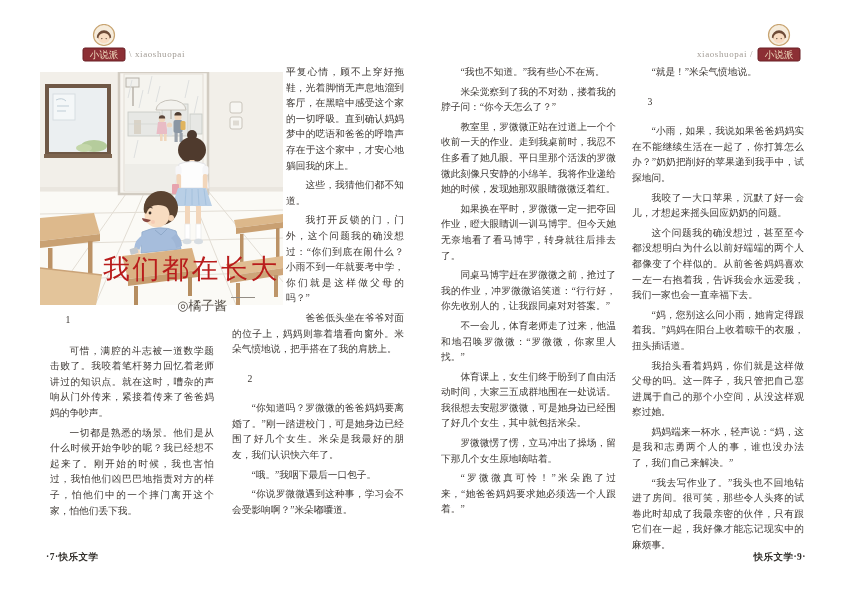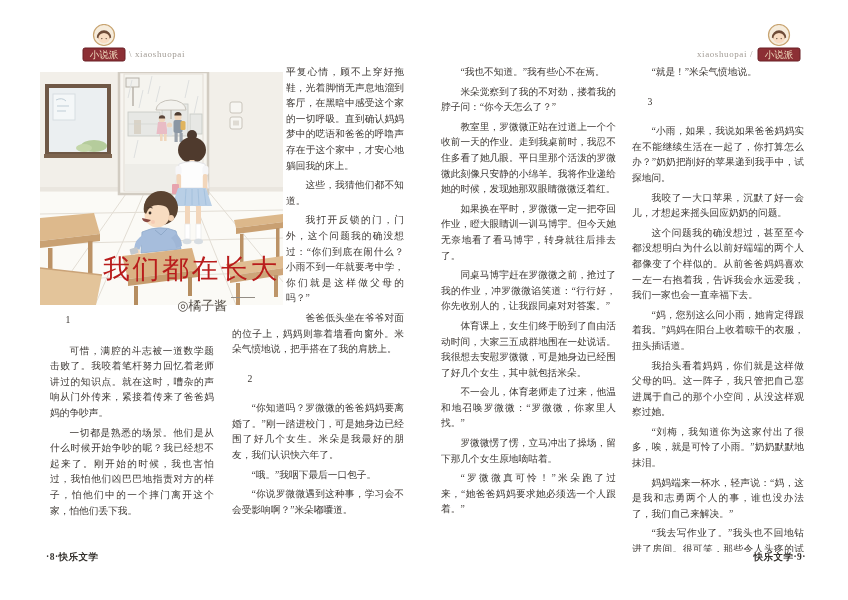--- a/index.html
+++ b/index.html
@@ -237,36 +237,35 @@
     <p>“哦。”我咽下最后一口包子。</p>
     <p>“你说罗微微遇到这种事，学习会不会受影响啊？”米朵嘟囔道。</p>
   </div>
 
   <div class="col" style="left:437px;top:60px;width:183px;height:492px">
     <p>“我也不知道。”我有些心不在焉。</p>
     <p>米朵觉察到了我的不对劲，搂着我的脖子问：“你今天怎么了？”</p>
     <p>教室里，罗微微正站在过道上一个个收前一天的作业。走到我桌前时，我忍不住多看了她几眼。平日里那个活泼的罗微微此刻像只安静的小绵羊。我将作业递给她的时候，发现她那双眼睛微微泛着红。</p>
     <p>如果换在平时，罗微微一定一把夺回作业，瞪大眼睛训一训马博宇。但今天她无奈地看了看马博宇，转身就往后排去了。</p>
     <p>同桌马博宇赶在罗微微之前，抢过了我的作业，冲罗微微谄笑道：“行行好，你先收别人的，让我跟同桌对对答案。”</p>
+    <p>不一会儿，体育老师走了过来，他温和地召唤罗微微：“罗微微，你家里人找。”</p>
     <p>体育课上，女生们终于盼到了自由活动时间，大家三五成群地围在一处说话。我很想去安慰罗微微，可是她身边已经围了好几个女生，其中就包括米朵。</p>
-    <p>不一会儿，体育老师走了过来，他温和地召唤罗微微：“罗微微，你家里人找。”</p>
     <p>罗微微愣了愣，立马冲出了操场，留下那几个女生原地嘀咕着。</p>
     <p>“罗微微真可怜！”米朵跑了过来，“她爸爸妈妈要求她必须选一个人跟着。”</p>
   </div>
 
   <div class="col" style="left:628px;top:60px;width:180px;height:492px">
     <p>“就是！”米朵气愤地说。</p>
     <div class="sec">3</div>
     <p>“小雨，如果，我说如果爸爸妈妈实在不能继续生活在一起了，你打算怎么办？”奶奶把削好的苹果递到我手中，试探地问。</p>
     <p>我咬了一大口苹果，沉默了好一会儿，才想起来摇头回应奶奶的问题。</p>
     <p>这个问题我的确没想过，甚至至今都没想明白为什么以前好端端的两个人都像变了个样似的。从前爸爸妈妈喜欢一左一右抱着我，告诉我会永远爱我，我们一家也会一直幸福下去。</p>
     <p>“妈，您别这么问小雨，她肯定得跟着我。”妈妈在阳台上收着晾干的衣服，扭头插话道。</p>
     <p>我抬头看着妈妈，你们就是这样做父母的吗。这一阵子，我只管把自己塞进属于自己的那个小空间，从没这样观察过她。</p>
-    <p>“刘梅，我知道你为这家付出了很多，唉，就是可怜了小雨。”奶奶默默地抹泪。</p>
     <p>妈妈端来一杯水，轻声说：“妈，这是我和志勇两个人的事，谁也没办法了，我们自己来解决。”</p>
     <p>“我去写作业了。”我头也不回地钻进了房间。很可笑，那些令人头疼的试卷此时却成了我最亲密的伙伴，只有跟它们在一起，我好像才能忘记现实中的麻烦事。</p>
     <p>书桌上，还摆放着二年级时，我跟爸爸</p>
   </div>
 
-  <div class="footer" style="left:46px">·8·快乐文学</div>
+  <div class="footer" style="left:46px">·7·快乐文学</div>
   <div class="footer" style="right:42px">快乐文学·9·</div>
 
 </div>
 
 </body></html>

